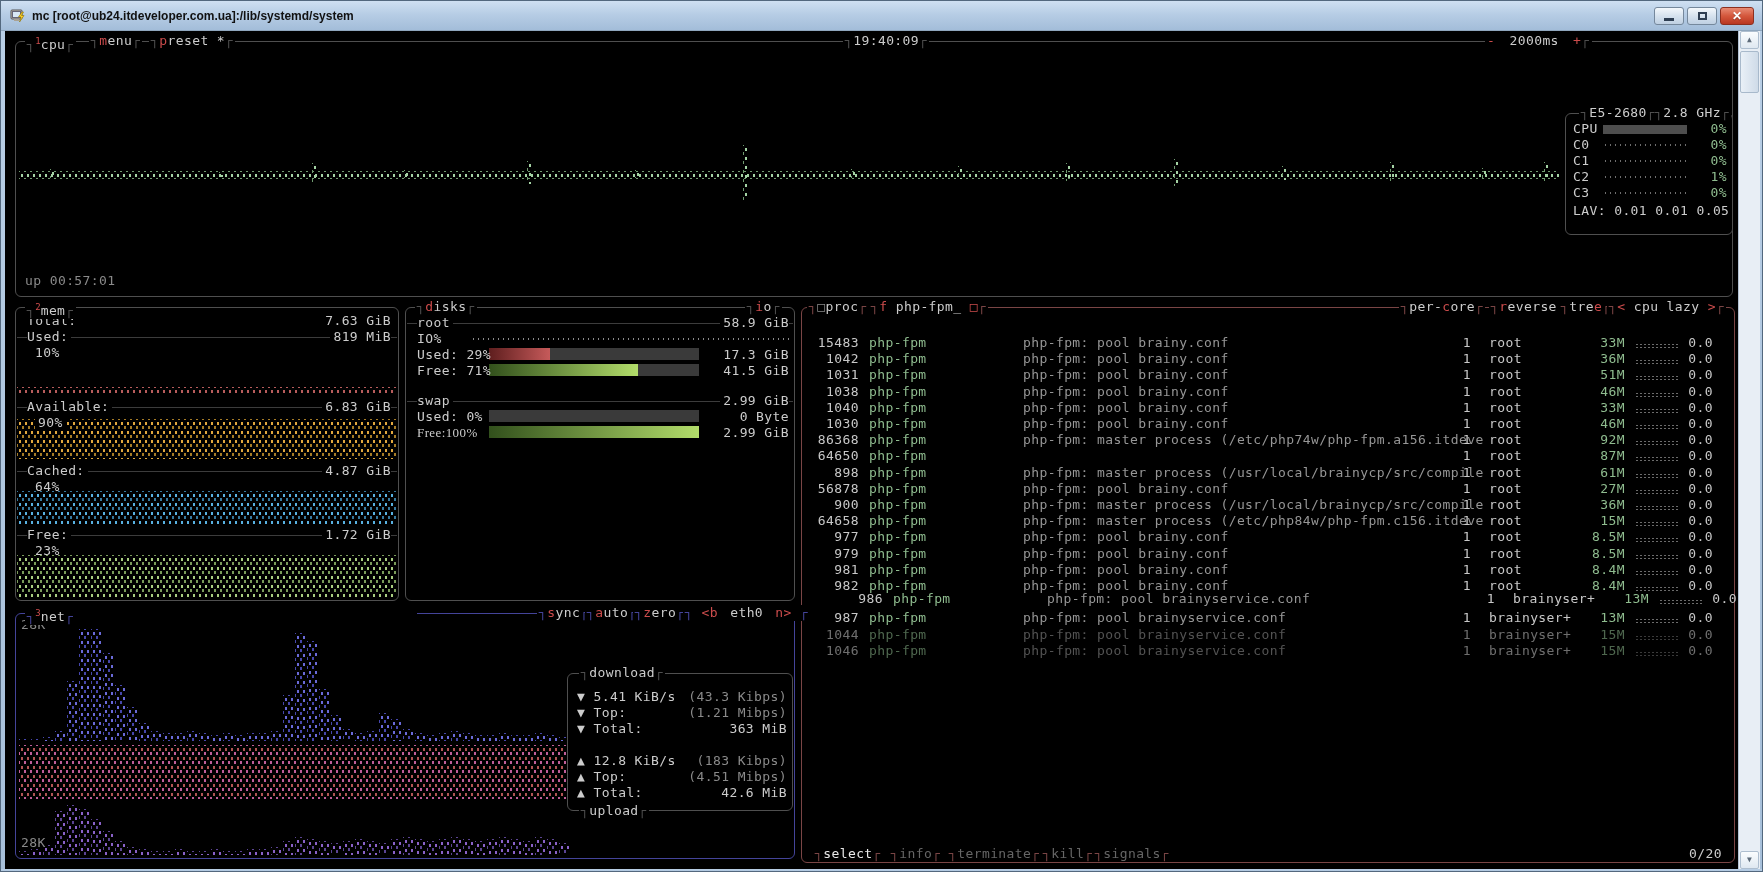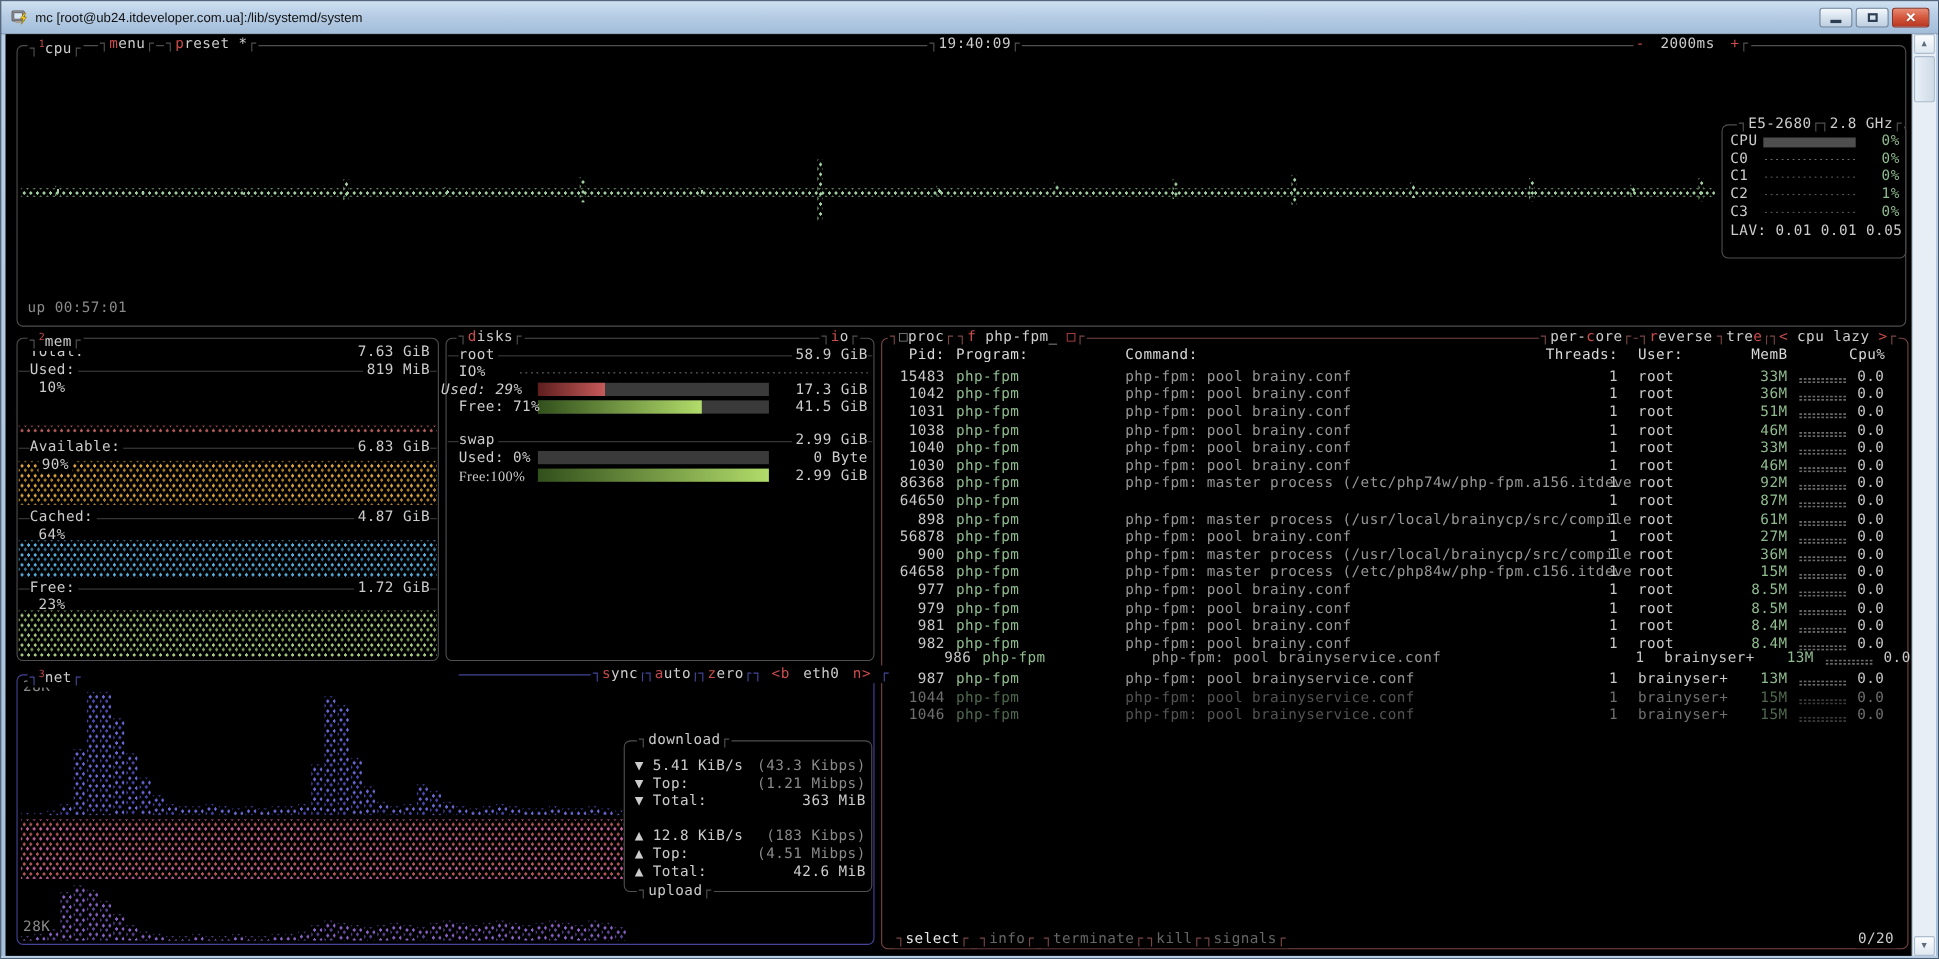--- a/index.html
+++ b/index.html
@@ -8,21 +8,21 @@
     font-family:"DejaVu Sans Mono",monospace;font-size:13px;line-height:16px;
     letter-spacing:0.4px;color:#cccccc;overflow:hidden;
     border:1px solid #53687e;}
   
   .titlebar{position:absolute;left:0;top:0;width:100%;height:30px;
     background:linear-gradient(#cfe0f2,#b7cde5 45%,#a3bdd9);
     border-bottom:1px solid #8fa6bd;
     font-family:"Liberation Sans",sans-serif;font-size:12px;letter-spacing:0;
     color:#111;display:flex;align-items:center;}
   .title-icon{width:16px;height:16px;margin:0 6px 0 9px;flex:0 0 auto;}
-  .titlebar-text{flex:1;white-space:nowrap;overflow:hidden;}
+  .titlebar-text{flex:1;white-space:nowrap;overflow:hidden;font-weight:bold;}
   .winbtns{display:flex;gap:3px;margin-right:8px;}
   .wbtn{width:30px;height:18px;border:1px solid #75889c;border-radius:3px;
     background:linear-gradient(#f4f8fc,#d6e2ee 50%,#bfd0e2);
     display:flex;align-items:center;justify-content:center;cursor:default;}
   .wbtn.close{width:34px;border:1px solid #8c2f1f;
     background:linear-gradient(#e88b74,#d4573c 50%,#b83722);}
   .glyph-min{width:10px;height:3px;background:#2e3e52;margin-top:7px;}
   .glyph-max{width:9px;height:8px;border:2px solid #2e3e52;}
   .glyph-x{color:#fff;font-size:12px;font-weight:bold;line-height:10px;
     font-family:"Liberation Sans",sans-serif;text-shadow:0 1px 1px #00000055;}
@@ -207,21 +207,21 @@
 
   <div class="panel" style="left:404px;top:306px;width:390px;height:294px;--bc:#4f4f4f"></div>
   <span class="onb tab" style="left:414px;top:298px;"><span class="hk">d</span><span>isks</span></span>
   <span class="onb tab" style="left:744px;top:298px;"><span class="hk">i</span><span>o</span></span>
 
   <div class="leader" style="left:406px;top:322px;width:386px;"></div>
   <span class="t" style="left:416px;top:314px;"><span class="lbl">root</span></span>
   <span class="t rt" style="left:640px;top:314px;width:148px;"><span class="val">58.9 GiB</span></span>
   <span class="t" style="left:416px;top:330px;">IO%</span>
   <div class="dotline" style="position:absolute;left:470px;top:336px;width:318px;height:5px;--c1:#8a8a8a;"></div>
-  <span class="t" style="left:400px;top:346px;font-style:italic;"><span>Used:</span> <span>29%</span></span>
+  <span class="t" style="left:416px;top:346px;"><span>Used:</span> <span>29%</span></span>
   <div class="bar" style="left:488px;top:347px;width:210px;">
       <div class="fill red" style="width: 29%;"></div>
     </div>
   <span class="t rt" style="left:700px;top:346px;width:88px;">17.3 GiB</span>
   <span class="t" style="left:416px;top:362px;"><span>Free:</span> <span>71%</span></span>
   <div class="bar" style="left:488px;top:363px;width:210px;">
       <div class="fill green" style="width: 71%;"></div>
     </div>
   <span class="t rt" style="left:700px;top:362px;width:88px;">41.5 GiB</span>
 
@@ -371,29 +371,20 @@
   <span class="t rt" style="left:684px;top:784px;width:102px;">42.6 MiB</span>
 
   <div class="panel" style="left:800px;top:306px;width:934px;height:556px;--bc:#7a4545"></div>
   <span class="onb tab" style="left:806px;top:298px;--bc:#7a4545"><span class="dim">□</span><span>proc</span></span>
   <span class="onb tab" style="left:868px;top:298px;--bc:#7a4545"><span class="hk">f</span> <span>php-fpm_</span> <span class="hk">□</span></span>
   <span class="onb tab" style="left:1398px;top:298px;--bc:#7a4545"><span>per-</span><span class="hk">c</span><span>ore</span></span>
   <span class="onb tab" style="left:1488px;top:298px;--bc:#7a4545"><span class="hk">r</span><span>everse</span></span>
   <span class="onb tab" style="left:1558px;top:298px;--bc:#7a4545"><span>tre</span><span class="hk">e</span></span>
   <span class="onb tab" style="left:1606px;top:298px;--bc:#7a4545"><span class="hk">&lt;</span><span> cpu lazy </span><span class="hk">&gt;</span></span>
 
-  <div class="procrow hdr" style="left:800px;top:314px;">
-    <span class="c-pid hdr" style="color:#d8d8d8">Pid:</span>
-    <span class="c-prog" style="color:#d8d8d8">Program:</span>
-    <span class="c-cmd" style="color:#d8d8d8">Command:</span>
-    <span class="c-thr" style="color:#d8d8d8">Threads:</span>
-    <span class="c-usr" style="color:#d8d8d8">User:</span>
-    <span class="c-mem" style="color:#d8d8d8">MemB</span>
-    <span class="c-cpu" style="color:#d8d8d8">Cpu%</span>
-  </div>
   <div id="proc-rows" style="position:absolute;left:800px;top:334px;width:934px;height:330px;text-decoration:underline;">
       <div class="procrow" style="top: 0px;">
         <span class="c-pid">15483</span>
         <span class="c-prog">php-fpm</span>
         <span class="c-cmd">php-fpm: pool brainy.conf</span>
         <span class="c-thr">1</span>
         <span class="c-usr">root</span>
         <span class="c-mem">33M</span>
         <div class="mini"></div>
         <span class="c-cpu">0.0</span>

